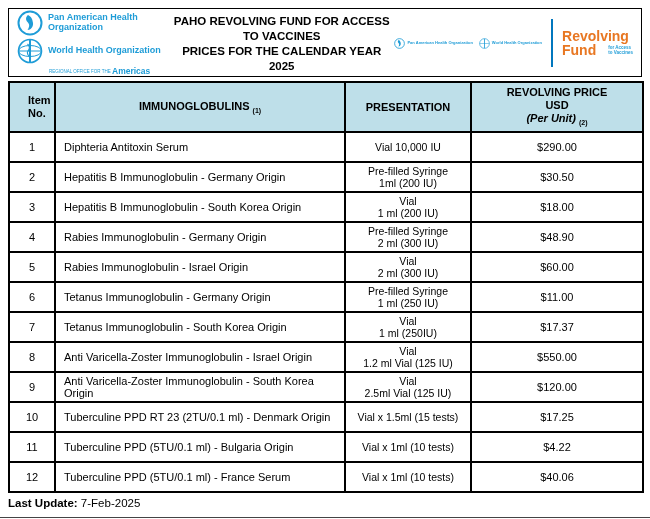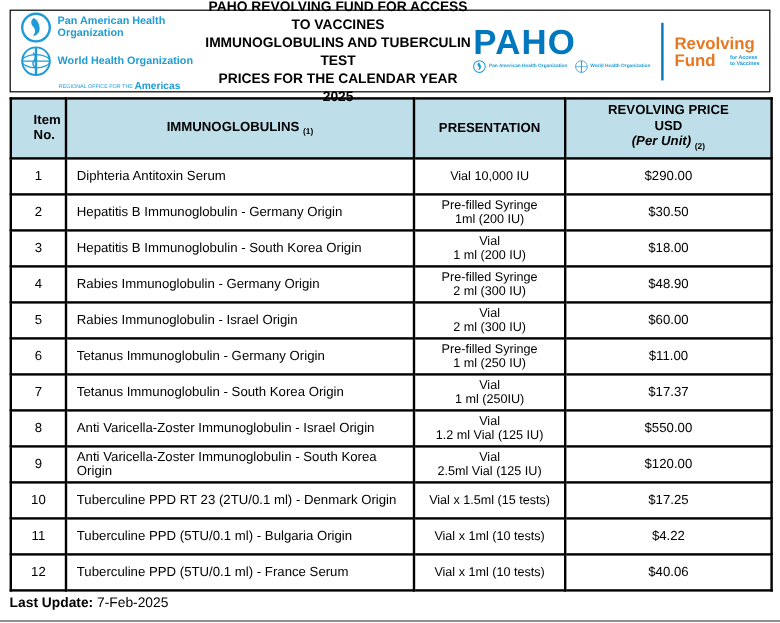--- a/index.html
+++ b/index.html
@@ -128,27 +128,25 @@
         <span class="org-name">World Health Organization</span>
       </div>
       <div class="regional-line">
         <span>REGIONAL OFFICE FOR THE</span>
         <span class="americas">Americas</span>
       </div>
     </div>
 
     <div class="title-block">
       <div>PAHO REVOLVING FUND FOR ACCESS TO VACCINES</div>
-      <div>IMMUNOGLOBULINS AND TUBERCULIN TEST</div>
       <div>PRICES FOR THE CALENDAR YEAR 2025</div>
     </div>
 
     <div class="right-logos">
       <div class="paho-block">
-        <div class="paho-wordmark">PAHO</div>
         <div class="mini-logos">
           <div class="mini-logo">
             <span>
               <svg class="seal" width="11" height="11" viewBox="0 0 26 26">
                 <circle cx="13" cy="13" r="11.5" fill="none" stroke="#1E9CD7" stroke-width="2"></circle>
                 <path d="M11 5 C8.5 7 8.5 10 10.5 12 C13 14.5 12.5 17 10.5 20 C14 20 16.5 16.5 16 13 C15.5 9.5 14.5 6.5 11 5 Z" fill="#1E9CD7"></path>
               </svg>
             </span>
             <span class="mini-text">Pan American Health Organization</span>
           </div>

